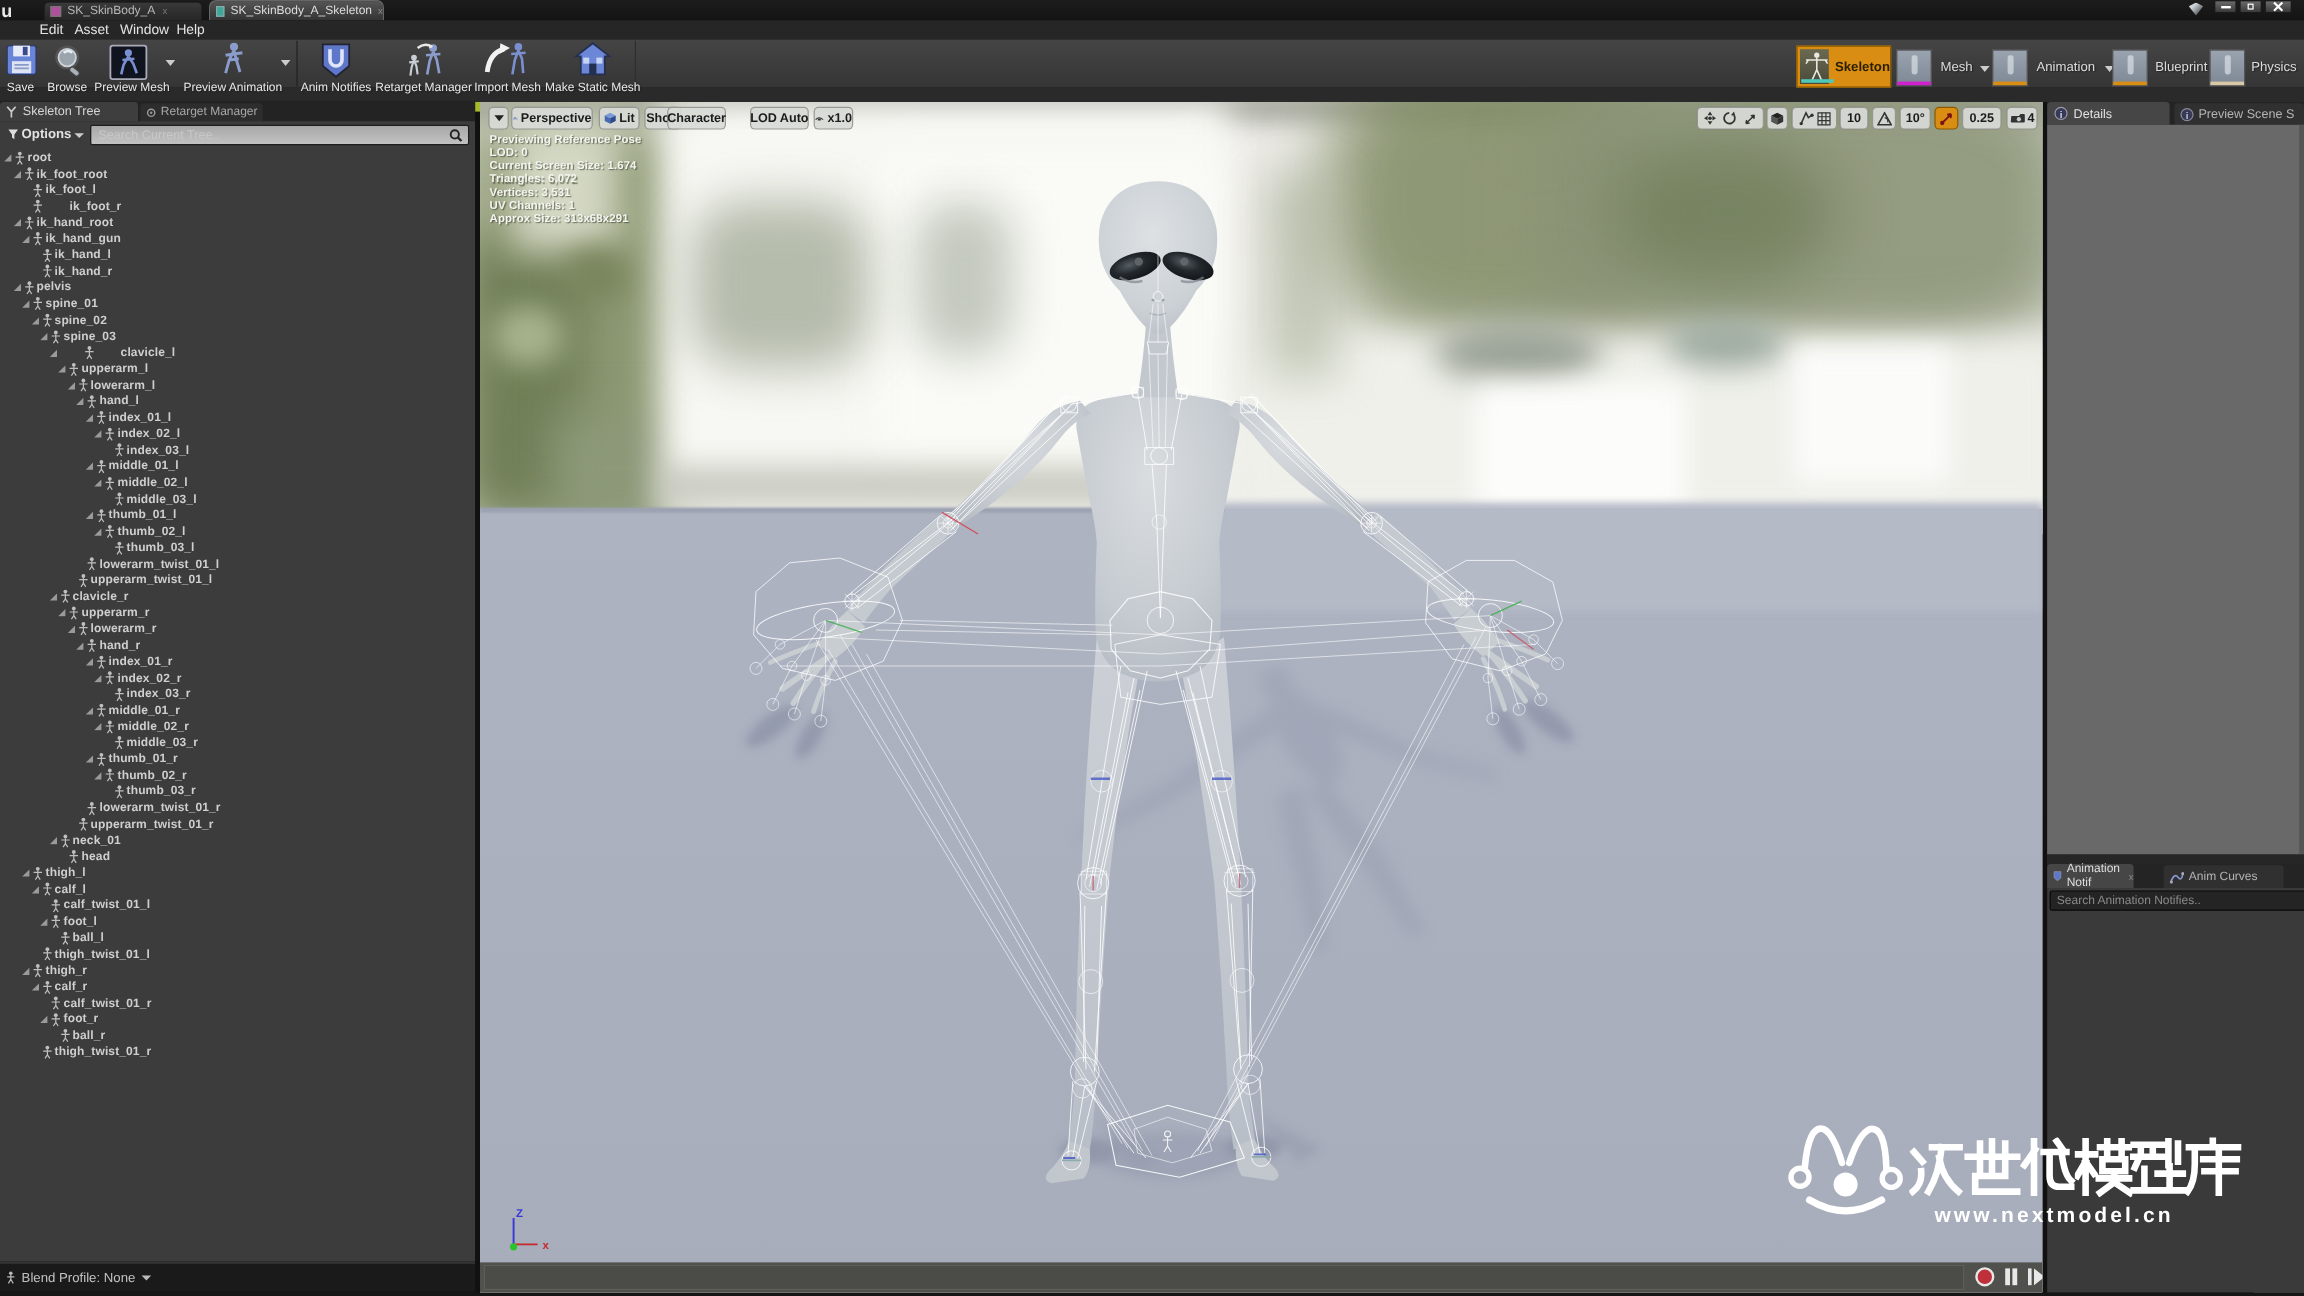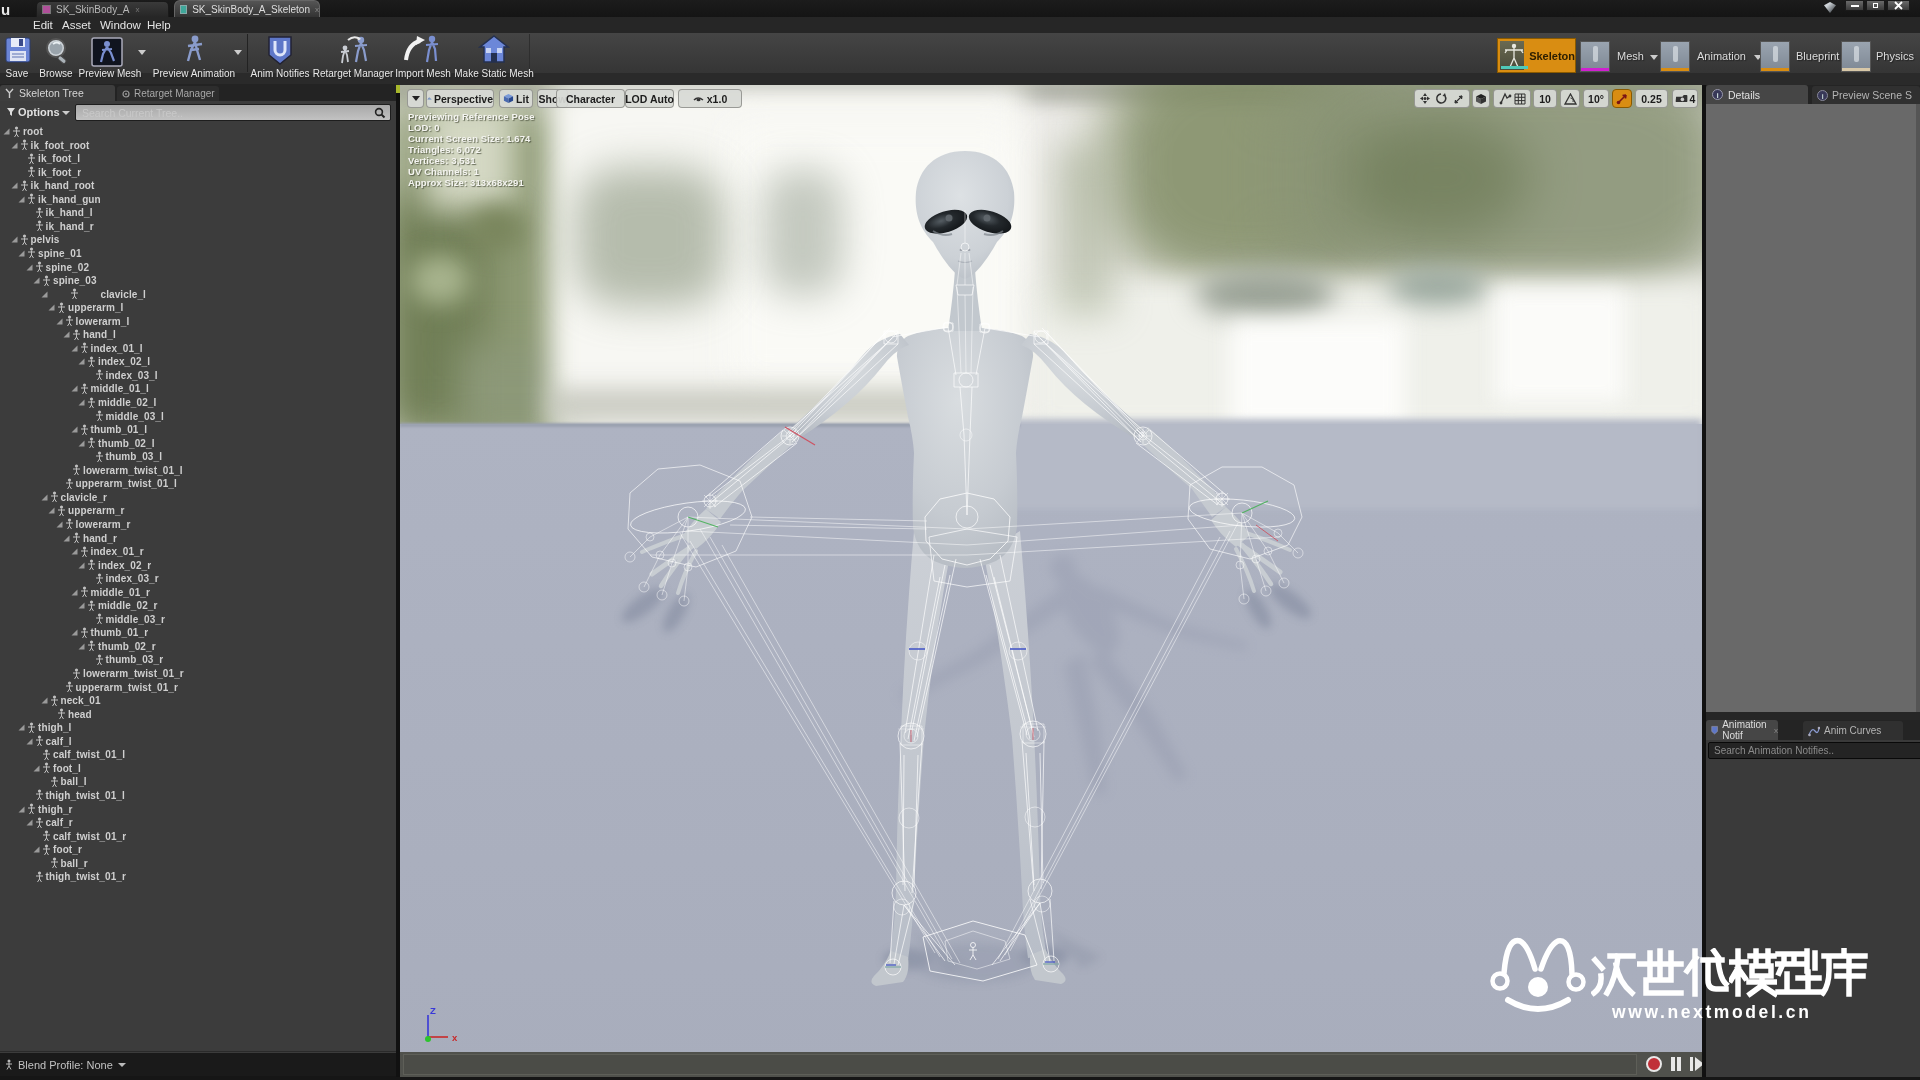--- a/index.html
+++ b/index.html
@@ -191,21 +191,21 @@
       </svg>
       <span class="nm">ik_foot_root</span>
     </div>
 <div class="bonerow" style="left:27.0px;top:151.6px;">
       <svg width="9" height="12" viewBox="0 0 9 12">
         <circle cx="4.5" cy="2" r="1.6" fill="#c0c0c0"></circle>
         <path d="M4.5 3.5 V8 M1 5 H8 M4.5 8 L2.5 11 M4.5 8 L6.5 11" stroke="#c0c0c0" stroke-width="1" fill="none"></path>
       </svg>
       <span class="nm">ik_foot_l</span>
     </div>
-<div class="bonerow" style="left:27.0px;top:165.15px;">
+<div class="bonerow" style="left:27.0px;top:165.15px;gap:20px;">
       <svg width="9" height="12" viewBox="0 0 9 12">
         <circle cx="4.5" cy="2" r="1.6" fill="#c0c0c0"></circle>
         <path d="M4.5 3.5 V8 M1 5 H8 M4.5 8 L2.5 11 M4.5 8 L6.5 11" stroke="#c0c0c0" stroke-width="1" fill="none"></path>
       </svg>
       <span class="nm">ik_foot_r</span>
     </div>
 <div class="bonerow" style="left:10.5px;top:178.7px;">
       <svg width="7" height="7" viewBox="0 0 7 7" style="margin-right:2px;">
         <path d="M6.5 0.5 V6.5 H0.5 Z" fill="#9a9a9a"></path>
       </svg>
@@ -922,23 +922,23 @@
           <path d="M1 7 L5.5 1.5 L12 7 Z" fill="#6a87b8"></path>
           <path d="M1 7 L12 7 L9 3.5 Z" fill="#9ab0d0"></path>
         </svg>Perspective</div>
 <div class="vbtn" style="left:99px;top:4px;width:34px;">
  <svg width="11" height="11" viewBox="0 0 12 12" style="margin-right:2px;">
           <path d="M6 1 L11 3.5 L6 6 L1 3.5 Z" fill="#7a9ad8"></path>
           <path d="M1 3.5 L6 6 V11 L1 8.5 Z" fill="#4a6ab0"></path>
           <path d="M11 3.5 L6 6 V11 L11 8.5 Z" fill="#2a4a90"></path>
         </svg>Lit</div>
 <div class="vbtn" style="left:137px;top:4px;width:31px;">Show</div>
-<div class="vbtn" style="left:156px;top:4px;width:69px;text-align:right;">Character</div>
+<div class="vbtn" style="left:156px;top:4px;width:49px;text-align:right;">Character</div>
 <div class="vbtn" style="left:225px;top:4px;width:49px;">LOD Auto</div>
-<div class="vbtn" style="left:278px;top:4px;width:64px;"><svg width="11" height="6" viewBox="0 0 11 6" style="margin-right:3px;">
+<div class="vbtn" style="left:278px;top:4px;width:33px;"><svg width="11" height="6" viewBox="0 0 11 6" style="margin-right:3px;">
           <path d="M1 4 Q5 0 10 4" stroke="#333" stroke-width="1.5" fill="none"></path>
           <ellipse cx="5.5" cy="4" rx="2" ry="1.2" fill="#333"></ellipse>
         </svg>x1.0</div>
 
 <div class="vbtn" style="left:1014px;top:4px;width:56px;">
  <svg width="46" height="13" viewBox="0 0 46 13">
  <g fill="#333">
             <path d="M6 1 l2 3 h-4 z M6 12 l2 -3 h-4 z M1 6.5 l3 -2 v4 z M11 6.5 l-3 -2 v4 z"></path>
             <circle cx="6" cy="6.5" r="1.5"></circle>
  <path d="M22 2 a4.5 4.5 0 1 0 4 2" fill="none" stroke="#333" stroke-width="1.5"></path>

